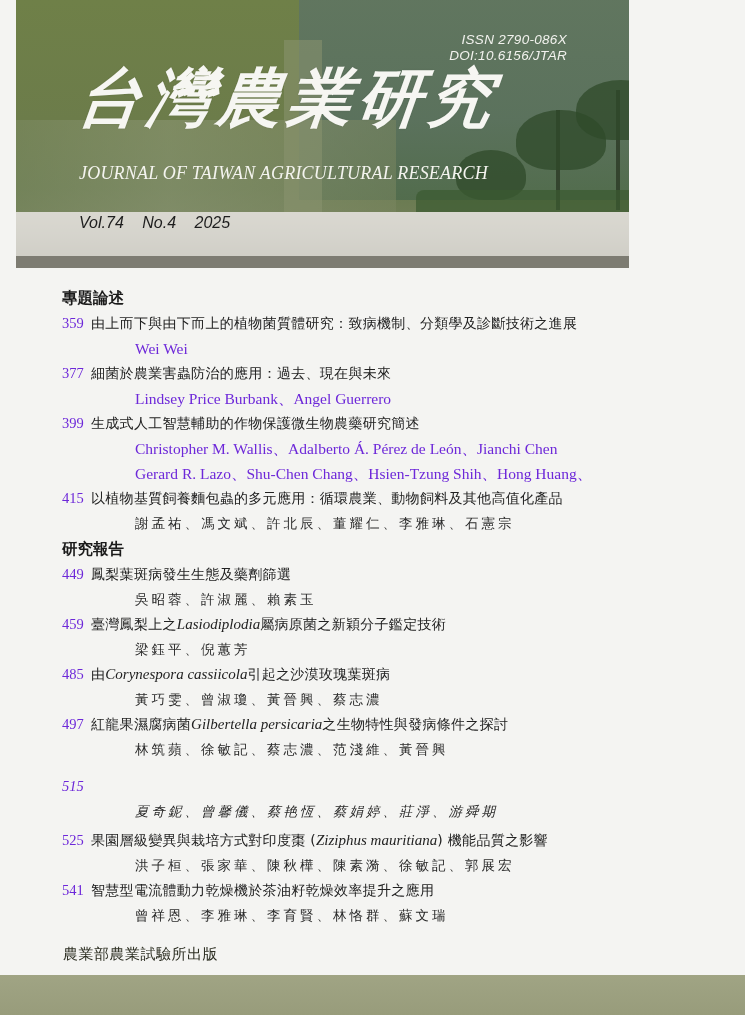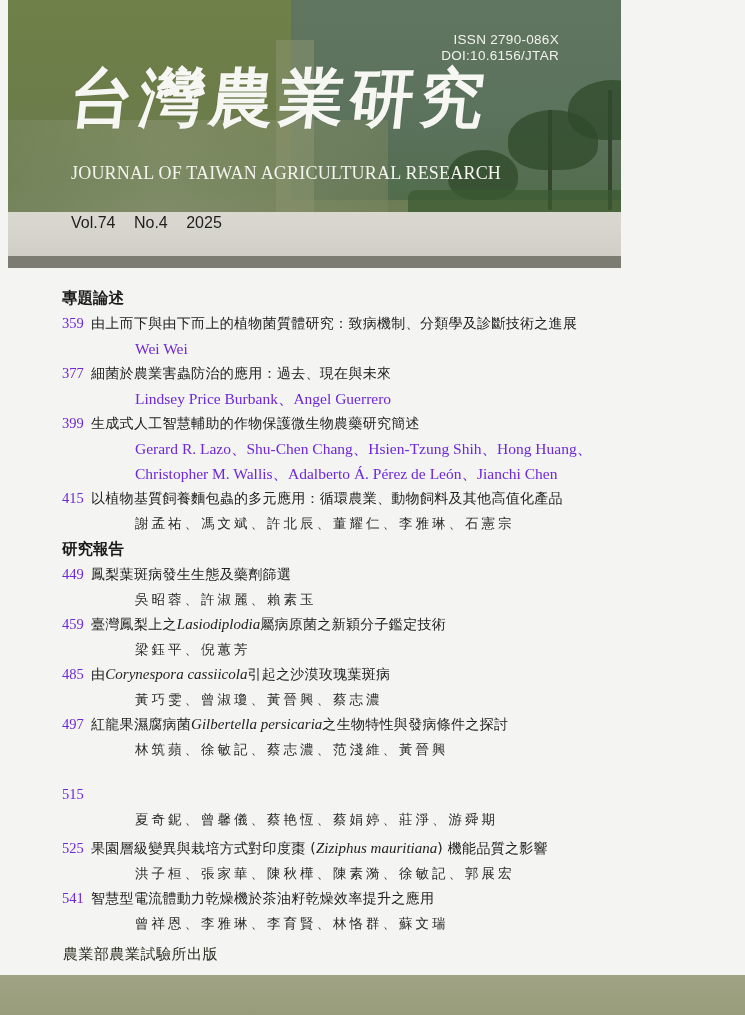--- a/index.html
+++ b/index.html
@@ -1,22 +1,23 @@
 <!DOCTYPE html>
 <html><head>
 <meta charset="utf-8">
 <style>
   * { box-sizing: border-box; margin: 0; padding: 0; }
   html, body { width: 745px; height: 1015px; overflow: hidden; background: #f4f4f2; }
   body { position: relative; font-family: "DejaVu Serif", serif; color: #1e1e1e; }
 
   
   .header {
-    position: absolute; left: 8px; top: 0; width: 613px; height: 268px; overflow: hidden;
+    position: absolute; left: 16px; top: 0; width: 613px; height: 268px; overflow: hidden;
     background: linear-gradient(180deg, #6f8048 0%, #6c7c4a 45%, #687a4f 70%, #7c8464 100%);
+    font-style: italic;
   }
   .photo-layer { position: absolute; inset: 0; }
   .photo-sky {
     position: absolute; right: 0; top: 0; width: 330px; height: 200px;
     background: linear-gradient(180deg, #5e7463 0%, #587060 60%, #4e6a4c 100%);
     opacity: 0.85;
   }
   .photo-building {
     position: absolute; left: 0; top: 120px; width: 380px; height: 150px;
     background: linear-gradient(90deg, #7c8a62 0%, #8e9876 40%, #7a8660 100%);
@@ -163,22 +164,22 @@
       <span class="entry-title">細菌於農業害蟲防治的應用：過去、現在與未來</span>
     </div>
     <div class="authors">Lindsey Price Burbank、Angel Guerrero</div>
   </div>
 
   <div class="entry">
     <div class="entry-line">
       <span class="page-no">399</span>
       <span class="entry-title">生成式人工智慧輔助的作物保護微生物農藥研究簡述</span>
     </div>
+    <div class="authors">Christopher M. Wallis、Adalberto Á. Pérez de León、Jianchi Chen</div>
     <div class="authors">Gerard R. Lazo、Shu-Chen Chang、Hsien-Tzung Shih、Hong Huang、</div>
-    <div class="authors">Christopher M. Wallis、Adalberto Á. Pérez de León、Jianchi Chen</div>
   </div>
 
   <div class="entry">
     <div class="entry-line">
       <span class="page-no">415</span>
       <span class="entry-title">以植物基質飼養麵包蟲的多元應用：循環農業、動物飼料及其他高值化產品</span>
     </div>
     <div class="authors zh">謝孟祐、馮文斌、許北辰、董耀仁、李雅琳、石憲宗</div>
   </div>
 
@@ -209,21 +210,21 @@
   </div>
 
   <div class="entry">
     <div class="entry-line">
       <span class="page-no">497</span>
       <span class="entry-title"><span>紅龍果濕腐病菌</span><i>Gilbertella persicaria</i><span>之生物特性與發病條件之探討</span></span>
     </div>
     <div class="authors zh">林筑蘋、徐敏記、蔡志濃、范淺維、黃晉興</div>
   </div>
 
-  <div class="entry" style="margin-top:20px;">
+  <div class="entry" style="margin-top:12px;font-style:italic;">
     <div class="entry-line">
       <span class="page-no">515</span>
     </div>
     <div class="authors zh">夏奇鈮、曾馨儀、蔡艳恆、蔡娟婷、莊淨、游舜期</div>
   </div>
 
   <div class="entry" style="margin-top:4px;">
     <div class="entry-line">
       <span class="page-no">525</span>
       <span class="entry-title"><span>果園層級變異與栽培方式對印度棗 (</span><i>Ziziphus mauritiana</i><span>) 機能品質之影響</span></span>

